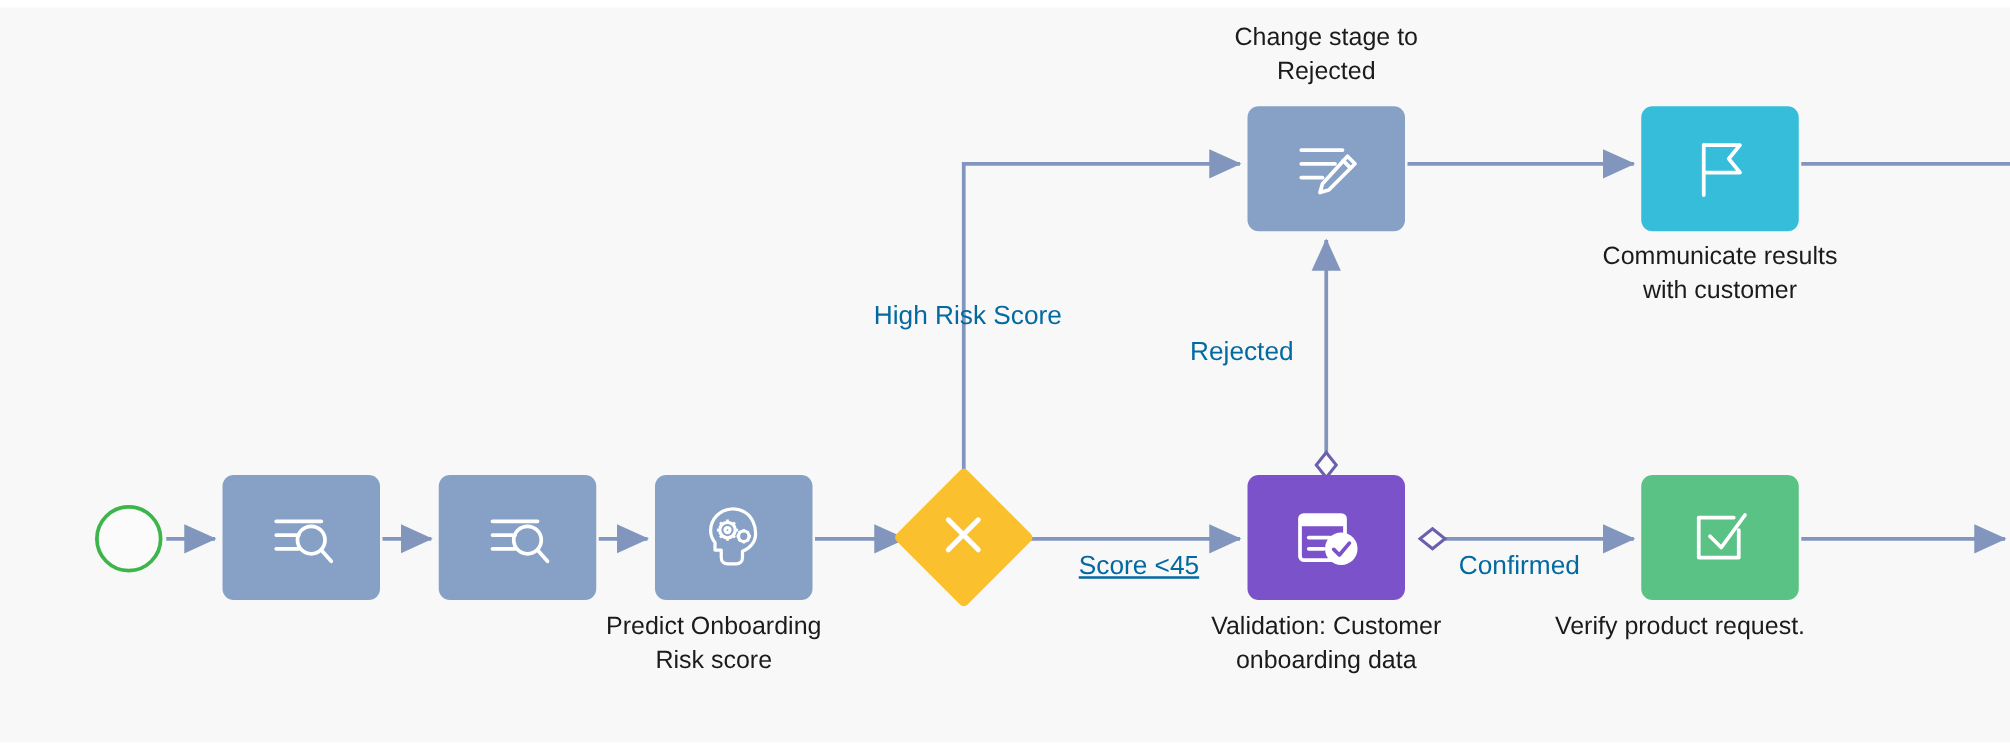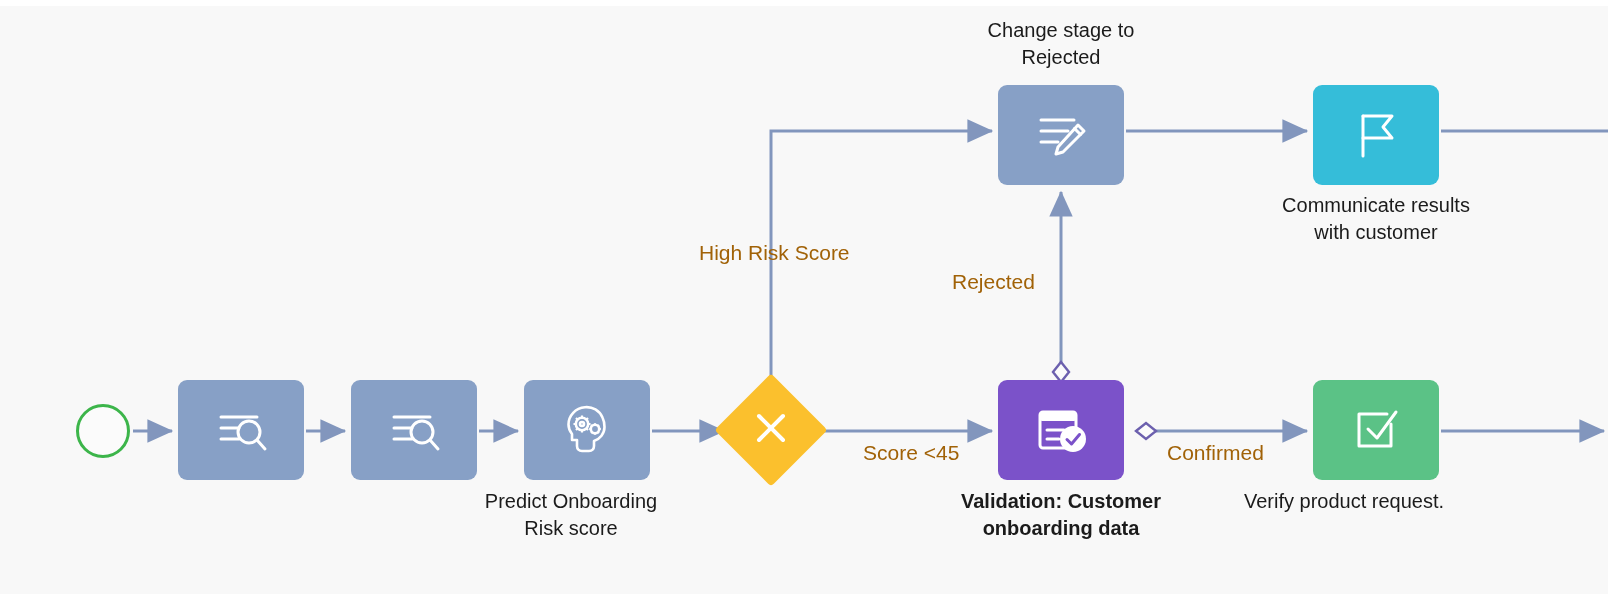--- a/index.html
+++ b/index.html
@@ -74,21 +74,21 @@
     font-size: 20px;
     line-height: 27px;
     white-space: pre-line;
     pointer-events: none;
   }
 
   .edge-label {
     position: absolute;
     z-index: 6;
     text-align: center;
-    color: #a16207;
+    color: #0369a1;
     font-size: 21px;
     line-height: 26px;
     white-space: nowrap;
     pointer-events: none;
   }
 </style>
 </head>
 <body>
 
 <div id="canvas">
@@ -236,36 +236,36 @@
           <rect x="8" y="8" width="36" height="36" rx="3"></rect>
           <rect x="8" y="8" width="36" height="9" rx="2" fill="#ffffff" stroke="none"></rect>
           <line x1="15" y1="26" x2="32" y2="26"></line>
           <line x1="15" y1="35" x2="27" y2="35"></line>
         </g>
         <circle cx="41" cy="35" r="13" fill="#ffffff"></circle>
         <path d="M35,35.5 L39.5,40 L47.5,30.5" fill="none" stroke="#7b52c9" stroke-width="3" stroke-linecap="round" stroke-linejoin="round"></path>
       </svg>
     </span>
   </div>
-  <div class="node-label" style="left:941px; top:488px; width:240px;font-weight:bold;">Validation: Customer
+  <div class="node-label" style="left:941px; top:488px; width:240px;">Validation: Customer
 onboarding data</div>
 
   <div class="node" style="left:1313px; top:380px; width:126px; height:100px; background:#5bc286;">
     <span>
       <svg width="54" height="52" viewBox="0 0 54 52">
         <g fill="none" stroke="#ffffff" stroke-width="3" stroke-linecap="round" stroke-linejoin="round">
           <path d="M42,20 L42,42 L10,42 L10,10 L38,10"></path>
           <path d="M19,25 L28,34 L47,8"></path>
         </g>
       </svg>
     </span>
   </div>
   <div class="node-label" style="left:1224px; top:488px; width:240px;">Verify product request.</div>
 
   <div class="edge-label" style="left:699px; top:240px;">High Risk Score</div>
 
   <div class="edge-label" style="left:952px; top:269px;">Rejected</div>
 
-  <div class="edge-label" style="left:863px; top:440px;">Score &lt;45</div>
+  <div class="edge-label" style="left:863px; top:440px;text-decoration:underline;">Score &lt;45</div>
 
   <div class="edge-label" style="left:1167px; top:440px;">Confirmed</div>
 
 </div>
 
 </body></html>

